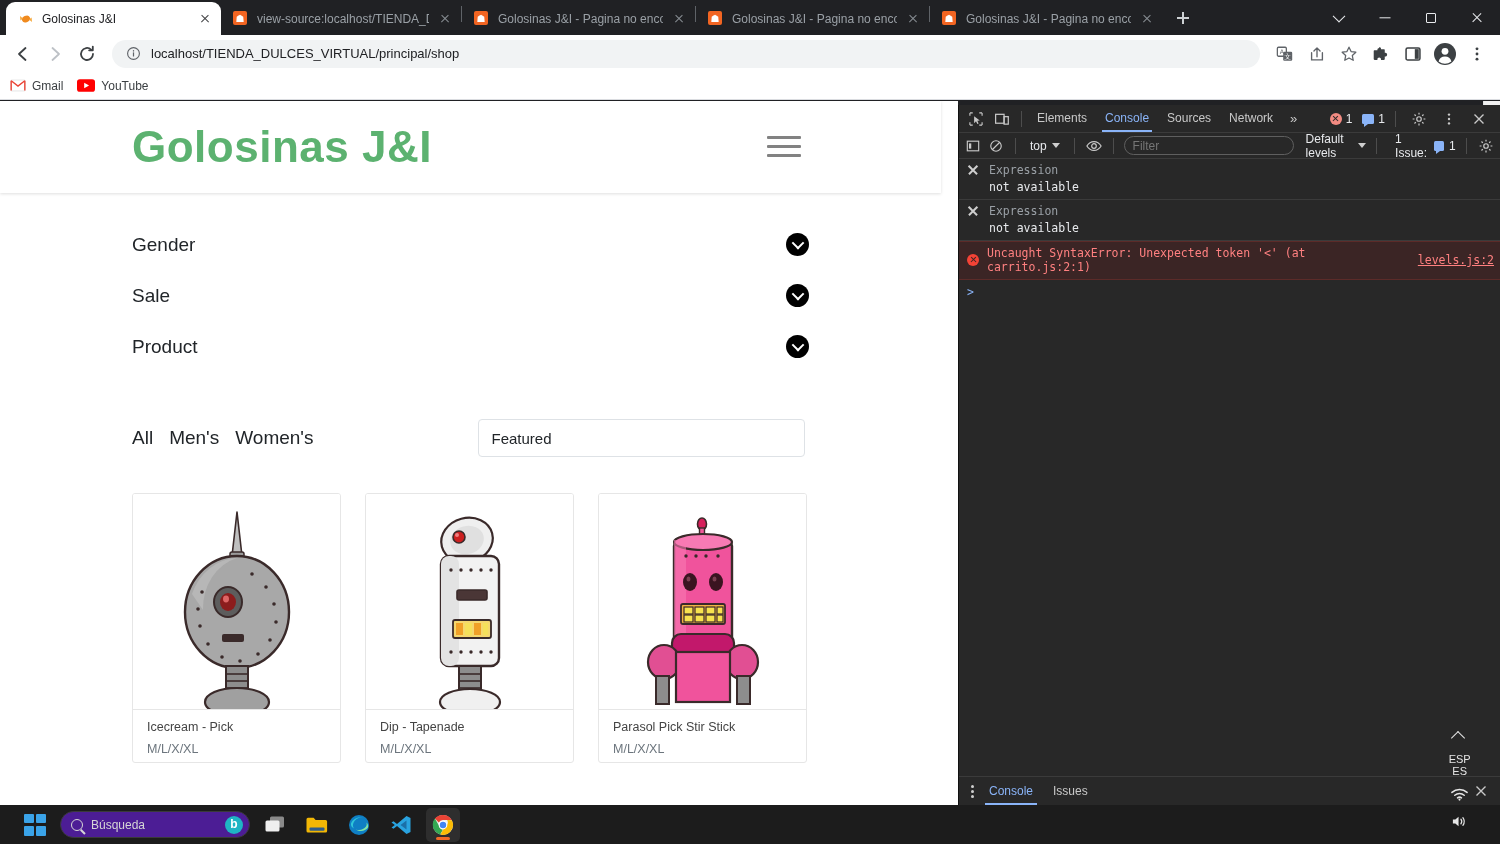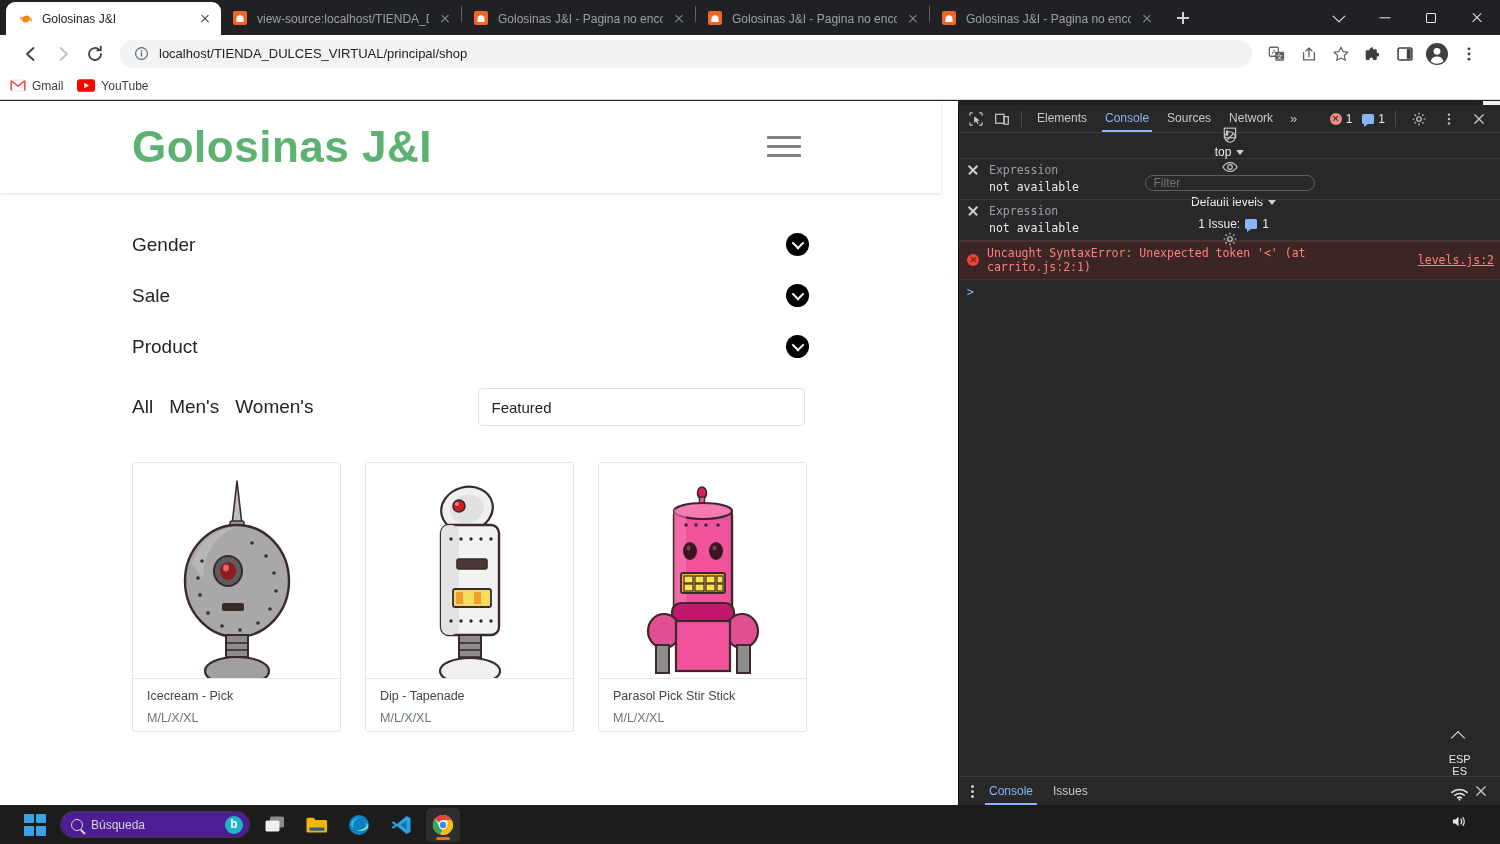--- a/index.html
+++ b/index.html
@@ -51,21 +51,21 @@
   .wc .g { position:absolute; left:50%; top:50%; transform:translate(-50%,-50%); }
   
   .wc-chev .g{ width:9px;height:9px;border-right:1.4px solid #e8eaed;border-bottom:1.4px solid #e8eaed;transform:translate(-50%,-70%) rotate(45deg);}
   .wc-min .g{ width:11px;height:1.4px;background:#e8eaed;}
   .wc-max .g{ width:10px;height:10px;border:1.4px solid #e8eaed;border-radius:1px;}
   .wc-close .g{ width:12px;height:12px;}
   .wc-close .g::before,.wc-close .g::after{content:"";position:absolute;left:0;top:5.3px;width:12px;height:1.4px;background:#e8eaed;}
   .wc-close .g::before{transform:rotate(45deg);}.wc-close .g::after{transform:rotate(-45deg);}
 
   
-  .toolbar { height:37px; background:#ffffff; display:flex; align-items:center; padding:0 16px; gap:2px;}
+  .toolbar { height:37px; background:#ffffff; display:flex; align-items:center; padding:0 8px; gap:2px;}
   .tbtn { width:30px;height:30px;position:relative;border-radius:50%;flex:0 0 30px;}
   .ic { position:absolute; left:50%; top:50%; transform:translate(-50%,-50%);}
   .omnibox{
     flex:1 1 auto; height:28px; background:#f1f3f4; border-radius:14px; margin:0 8px;
     display:flex; align-items:center; padding:0 14px; gap:10px; font-size:13px; color:#202124;
   }
   .omnibox .url{ white-space:nowrap; overflow:hidden; color:#202124;}
   .tb-right{ display:flex; align-items:center; gap:2px;}
 
   
@@ -90,21 +90,21 @@
     width:677px; display:flex; align-items:center; justify-content:space-between;
     padding:6px 0 14px 0; font-size:19px; color:#212529;
   }
   .filter-row + .filter-row{ padding-top:14px; }
   .chev-circle{ width:23px;height:23px;border-radius:50%;background:#000;position:relative;}
   .chev-circle::after{
     content:""; position:absolute; left:50%; top:46%;
     width:7px;height:7px;border-right:2.2px solid #fff;border-bottom:2.2px solid #fff;
     transform:translate(-50%,-60%) rotate(45deg);
   }
-  .tabs-sort{ display:flex; align-items:center; margin-top:16px; }
+  .tabs-sort{ display:flex; align-items:center; margin-top:47px; }
   .ptabs{ display:flex; gap:16px; font-size:19px; color:#212529;}
   .sortbox{
     margin-left:165px; width:327px; height:38px; border:1px solid #dee2e6; border-radius:4px;
     display:flex; align-items:center; padding:0 12px; font-size:15px; color:#212529; background:#fff;
   }
   .cards{ display:flex; gap:24px; margin-top:36px;}
   .card{ width:209px; background:#fff; border:1px solid #e6e6e6; border-radius:3px; overflow:hidden;}
   .card-img{ height:215px; display:flex; align-items:flex-end; justify-content:center; background:#fff; overflow:hidden;}
   .card-body{ border-top:1px solid #e6e6e6; padding:10px 14px 6px;}
   .card-name{ font-size:12.5px; color:#444; margin-bottom:8px;}
@@ -133,21 +133,21 @@
   .dt-tab.active::after{ content:""; position:absolute; left:6px; right:6px; bottom:0; height:2px; background:#8ab4f8;}
   .dt-more{ padding:0 8px; color:#c9c9c9; font-size:13px;}
   .dt-right{ margin-left:auto; display:flex; align-items:center; gap:4px; padding-right:4px;}
   .badge-err{ display:flex; align-items:center; gap:4px; color:#e8eaed; font-size:12px;}
   .dot-err{ width:12px;height:12px;border-radius:50%;background:#f28b82;position:relative;}
   .dot-err::before,.dot-err::after{content:"";position:absolute;left:2.5px;top:5.3px;width:7px;height:1.3px;background:#282828;}
   .dot-err::before{transform:rotate(45deg);}.dot-err::after{transform:rotate(-45deg);}
   .sq-msg{ width:12px;height:10px;background:#8ab4f8;border-radius:1.5px;position:relative;}
   .sq-msg::after{content:"";position:absolute;left:2px;bottom:-3px;border-left:4px solid #8ab4f8;border-bottom:3px solid transparent;}
 
-  .dt-toolbar2{ height:26px; display:flex; align-items:center; padding:0 5px; gap:4px; border-bottom:1px solid #3b3b3b;flex-direction:column;}
+  .dt-toolbar2{ height:26px; display:flex; align-items:center; padding:0 5px; gap:4px; border-bottom:1px solid #3b3b3b;}
   .ctx-pill{ display:flex; align-items:center; gap:5px; font-size:12px; color:#e8eaed; padding:0 4px;}
   .caret-d{ width:0;height:0;border-left:4px solid transparent;border-right:4px solid transparent;border-top:5px solid #cfcfcf;}
   .filter-input{
     width:170px; height:19px; border:1px solid #5f5f5f; border-radius:10px; background:transparent;
     color:#f9a8d4; font-size:12px; padding:0 8px; line-height:17px;
   }
   .levels{ display:flex; align-items:center; gap:5px; font-size:12px; margin-left:8px;}
   .issues{ display:flex; align-items:center; gap:5px; font-size:12px; margin-left:8px;}
 
   .dt-console{ flex:1 1 auto; overflow:hidden; font-family:"DejaVu Sans Mono", monospace; font-size:11.5px;}

